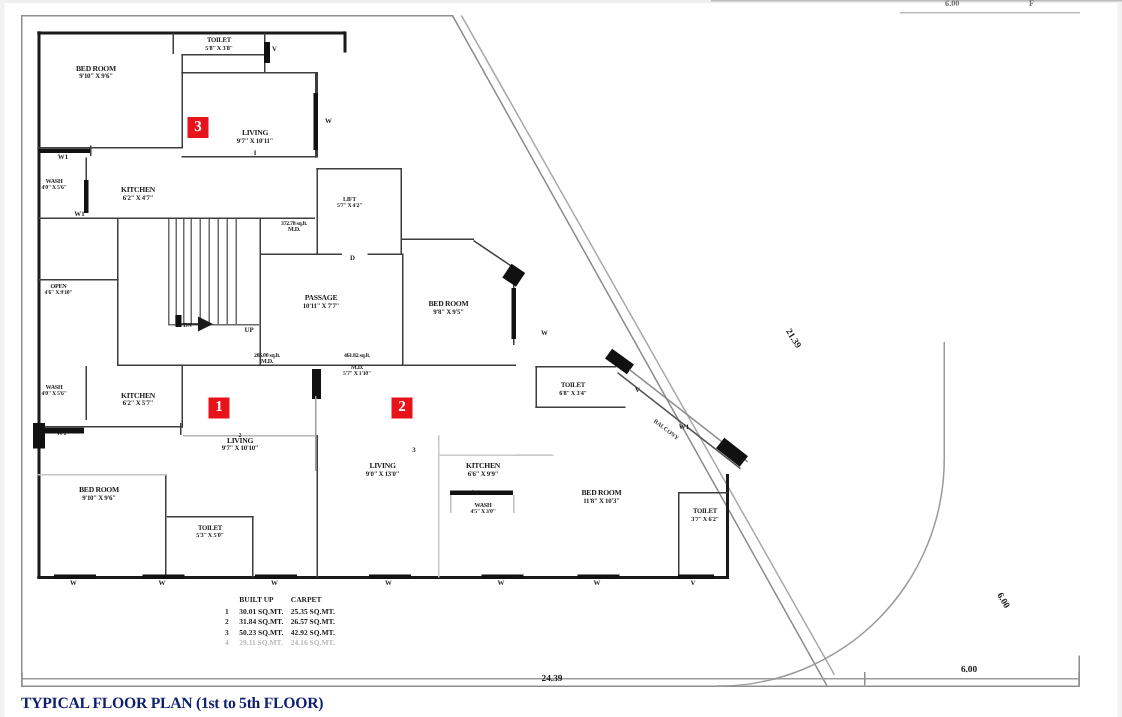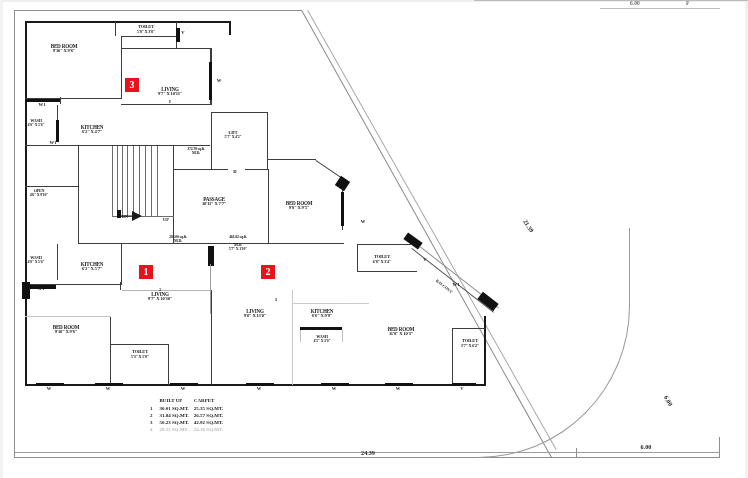--- a/index.html
+++ b/index.html
@@ -470,14 +470,15 @@
         </tr>
         <tr class="faded">
           <td class="idx">4</td>
           <td>29.11 SQ.MT.</td>
           <td>24.16 SQ.MT.</td>
         </tr>
       </tbody>
     </table>
   </div>
 
+  <div id="caption">TYPICAL FLOOR PLAN (1st to 5th FLOOR)</div>
 
 </div>
 
 </body></html>

